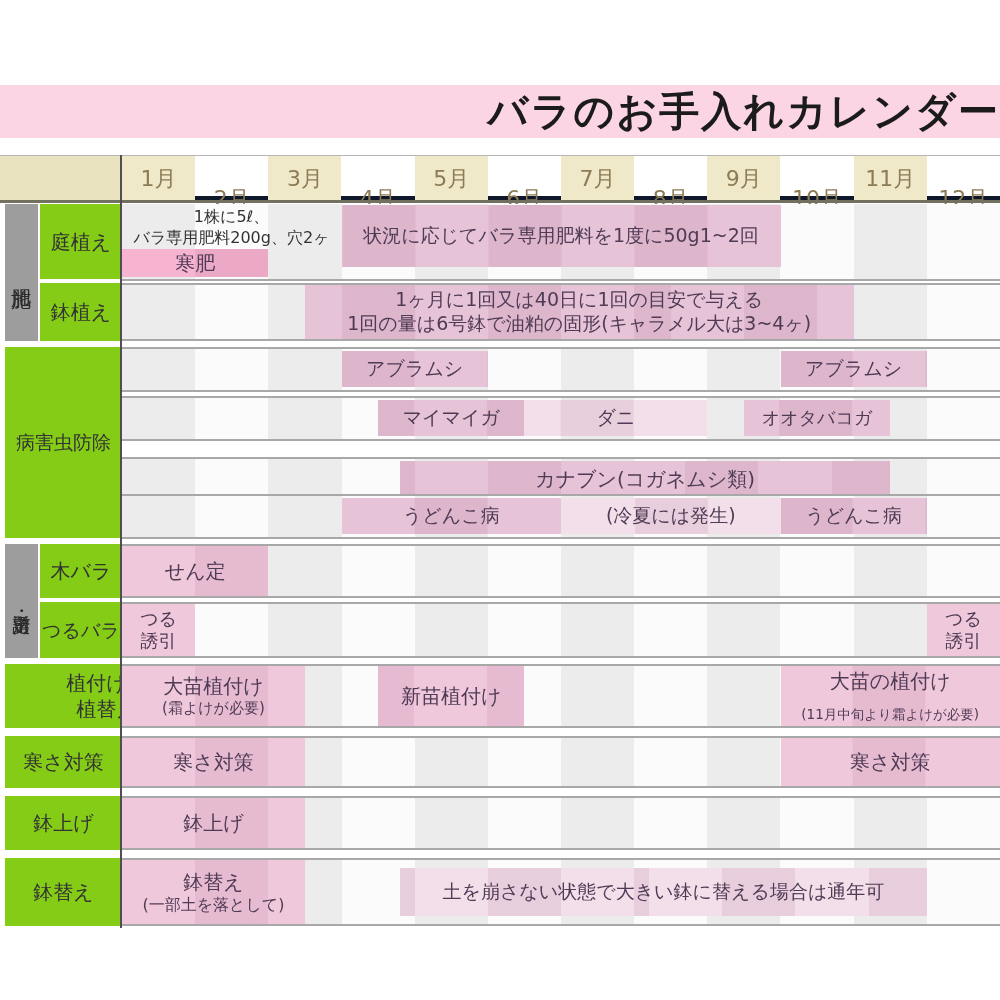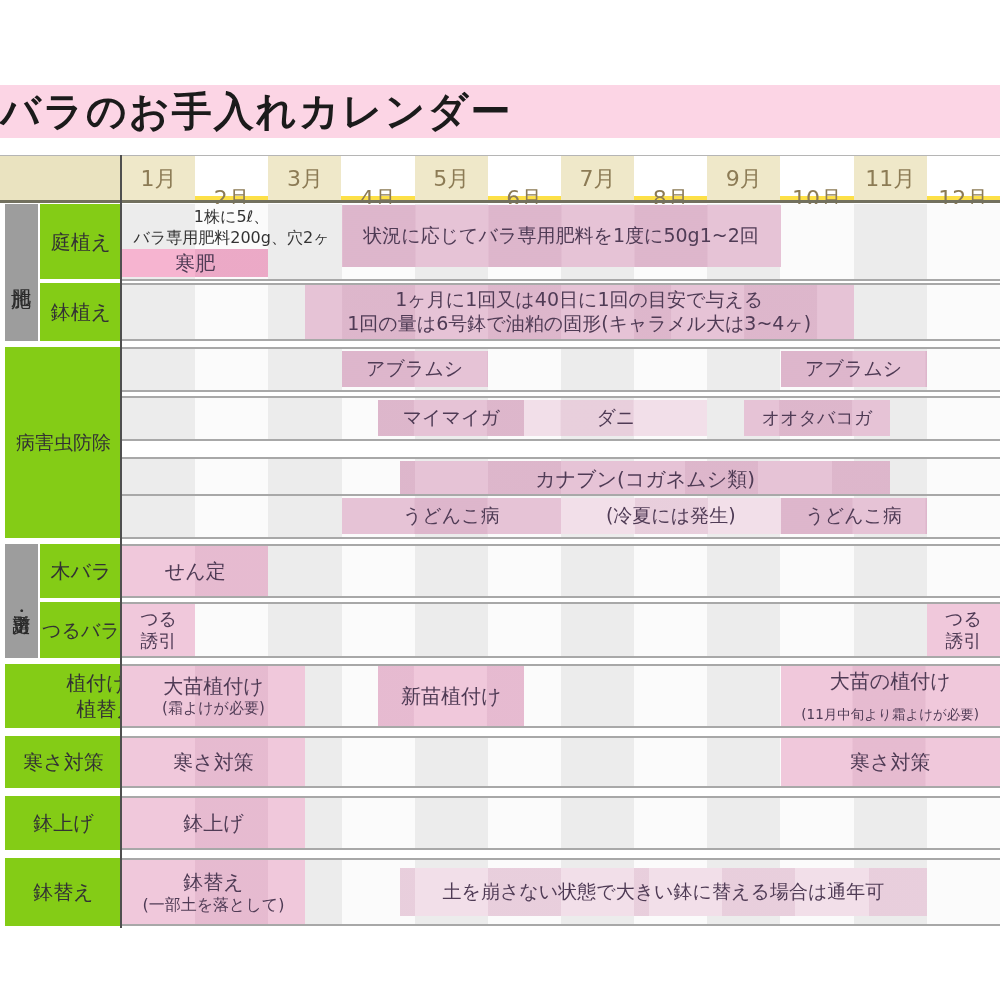--- a/index.html
+++ b/index.html
@@ -1,29 +1,29 @@
 <!DOCTYPE html>
 <html><head>
 <meta charset="utf-8">
 <style>
   html,body{margin:0;padding:0;background:#ffffff;}
   #app{position:relative;width:1000px;height:1000px;background:#ffffff;overflow:hidden;
        font-family:"DejaVu Sans","Liberation Sans",sans-serif;}
   
   #title-bar{position:absolute;left:0;top:85px;width:1000px;height:53px;background:#fcd5e5;
-             display:flex;align-items:center;justify-content:flex-start;}
+             display:flex;align-items:center;justify-content:flex-end;}
   #title-bar .t{font-size:40px;font-weight:700;color:#1b1b1b;letter-spacing:2px;}
   
   #month-header{position:absolute;left:0;top:155px;width:1000px;height:46px;display:flex;
                 border-top:1px solid #b5b5b5;box-sizing:border-box;}
   .corner{width:122px;background:#eae3c0;}
   .mcell{width:73.1667px;display:flex;align-items:center;justify-content:center;
          font-size:22px;color:#8c7b55;}
   .m-odd{background:#efe8c9;}
-  .m-even{background:#fde047;margin-top:40px;}
+  .m-even{background:#0f172a;margin-top:40px;}
   #header-underline{position:absolute;left:0;top:200px;width:1000px;height:3px;background:#72705e;}
   #vline{position:absolute;left:120px;top:155px;width:2px;height:773px;background:#4f4f4f;z-index:6;}
   
   #side{position:absolute;left:0;top:202px;width:122px;height:726px;}
   .sv{position:absolute;background:#9d9d9d;color:#2b2b2b;display:flex;align-items:center;justify-content:center;
       writing-mode:vertical-rl;text-orientation:upright;font-size:20px;line-height:1;}
   .sc{position:absolute;background:#84cc16;color:#333;display:flex;flex-direction:column;
       align-items:center;justify-content:center;font-size:20px;text-align:center;line-height:1.3;}
   
   #grid{position:absolute;left:122px;top:202px;width:878px;height:726px;}

